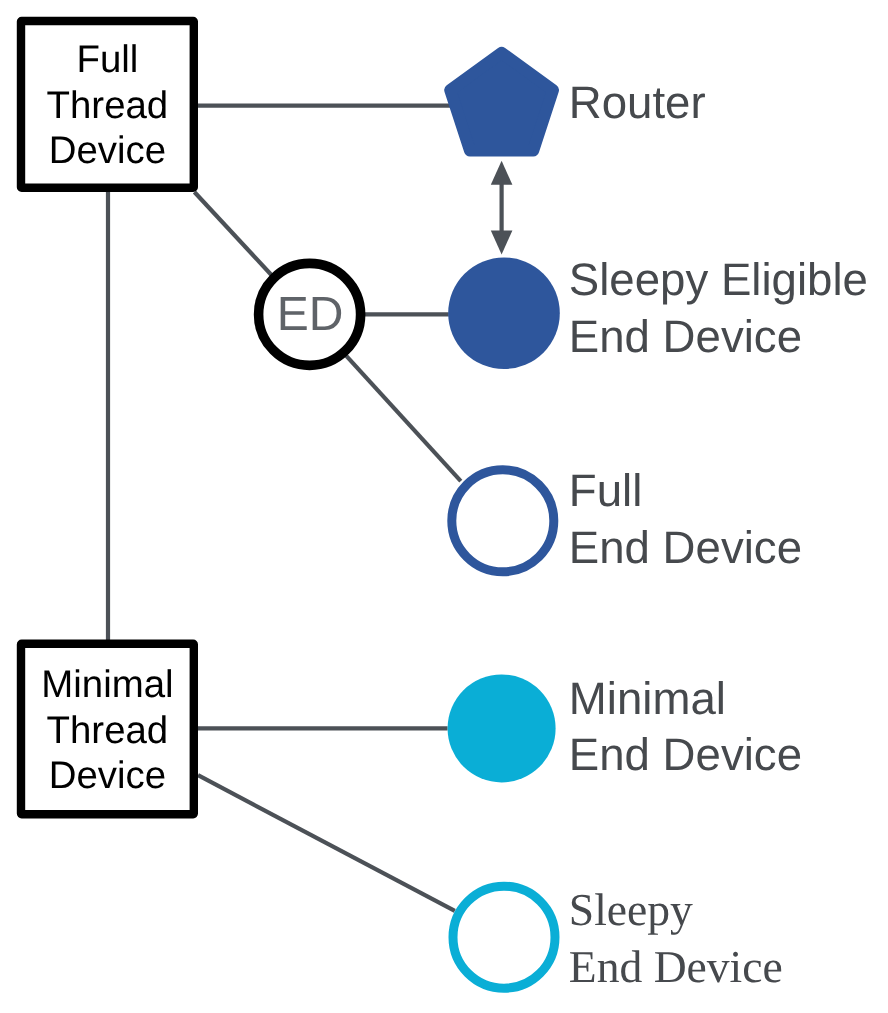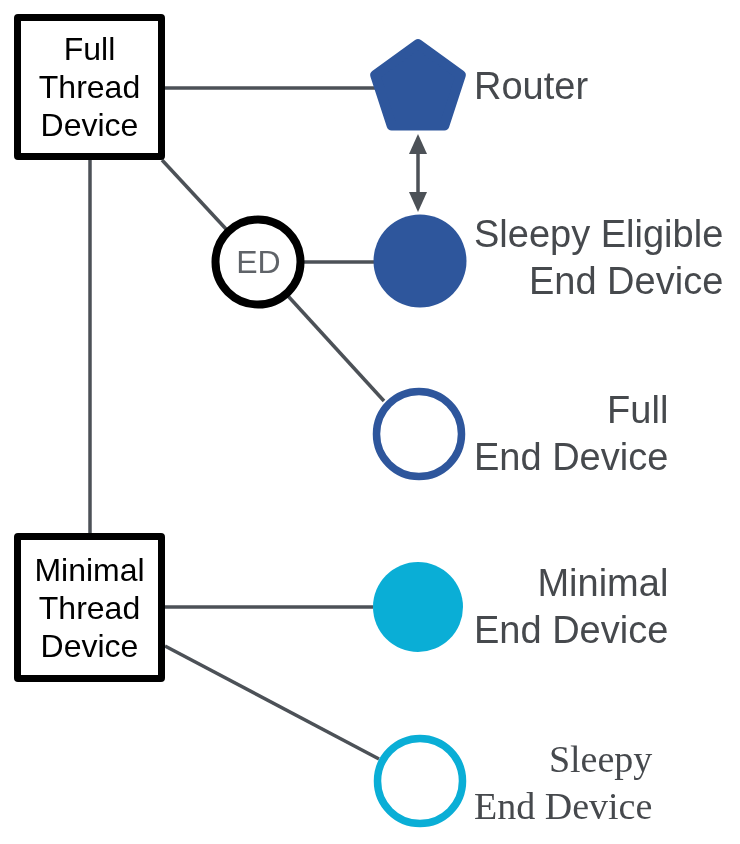--- a/index.html
+++ b/index.html
@@ -41,36 +41,35 @@
   .box-ftd { left: 14px; top: 14px; height: 146px; }
   .box-mtd { left: 14px; top: 533px; height: 149px; }
   .device-box span { display: block; }
   .side-label {
     position: absolute;
     left: 474px;
     color: #46494d;
     font-size: 38px;
     line-height: 47px;
     white-space: nowrap;
-    text-align: right;
   }
   .side-label span { display: block; }
   .label-router { top: 63px; }
   .label-reed   { top: 211px; }
   .label-fed    { top: 387px; }
   .label-med    { top: 560px; }
   .label-sed    { top: 736px; font-family: Liberation Serif, serif; }
   .ed-text {
     position: absolute;
     left: 216px;
     top: 239px;
     width: 85px;
     text-align: center;
     color: #5f6368;
-    font-size: 32px;
+    font-size: 40px;
     line-height: 47px;
   }
 </style>
 </head>
 <body>
 
 <div class="canvas">
 
   <svg class="shapes-layer" viewBox="0 0 740 844" xmlns="http://www.w3.org/2000/svg">
 

